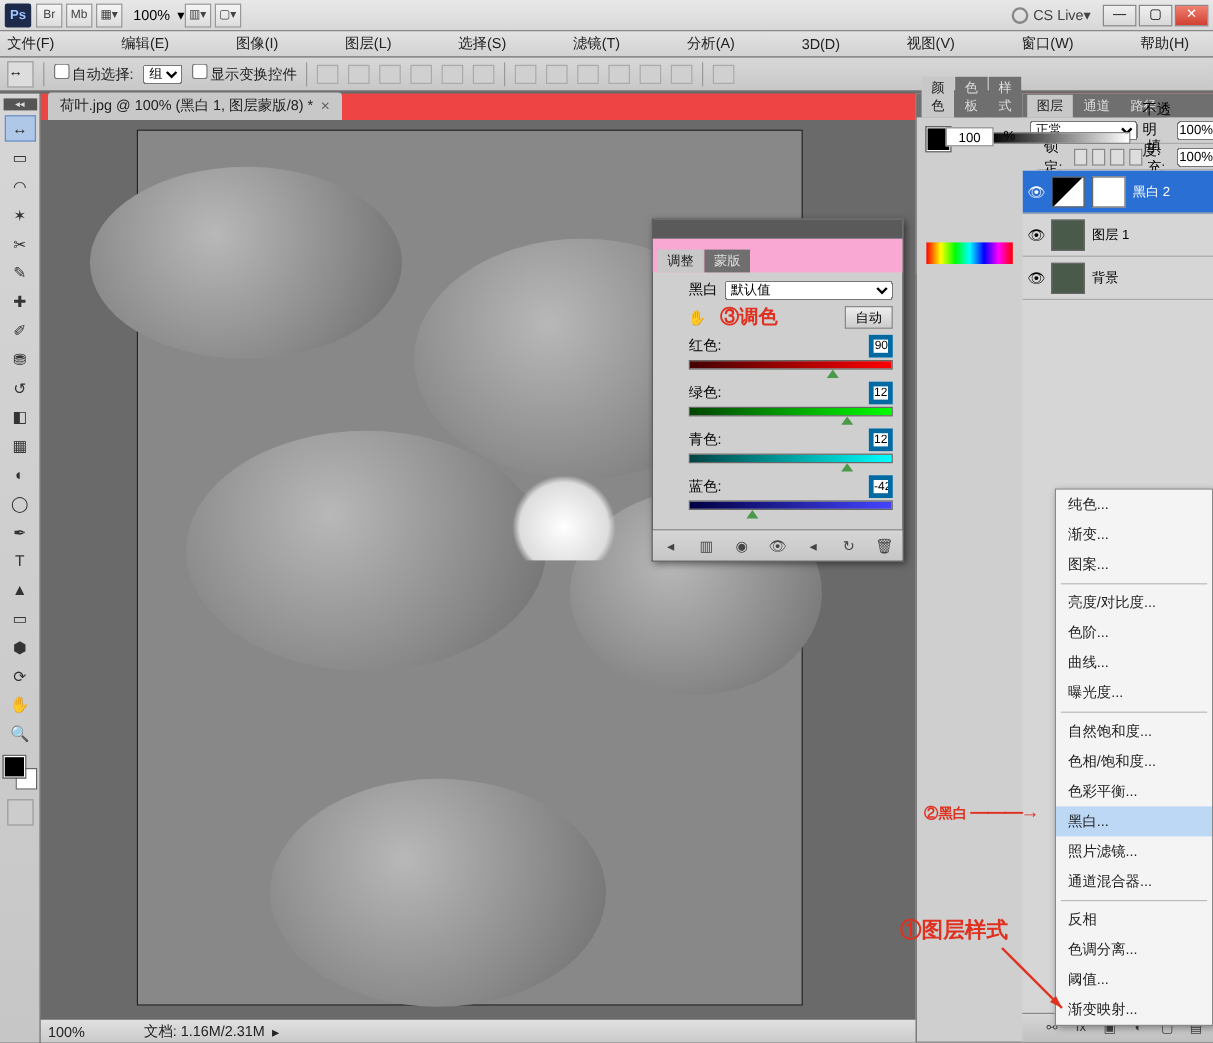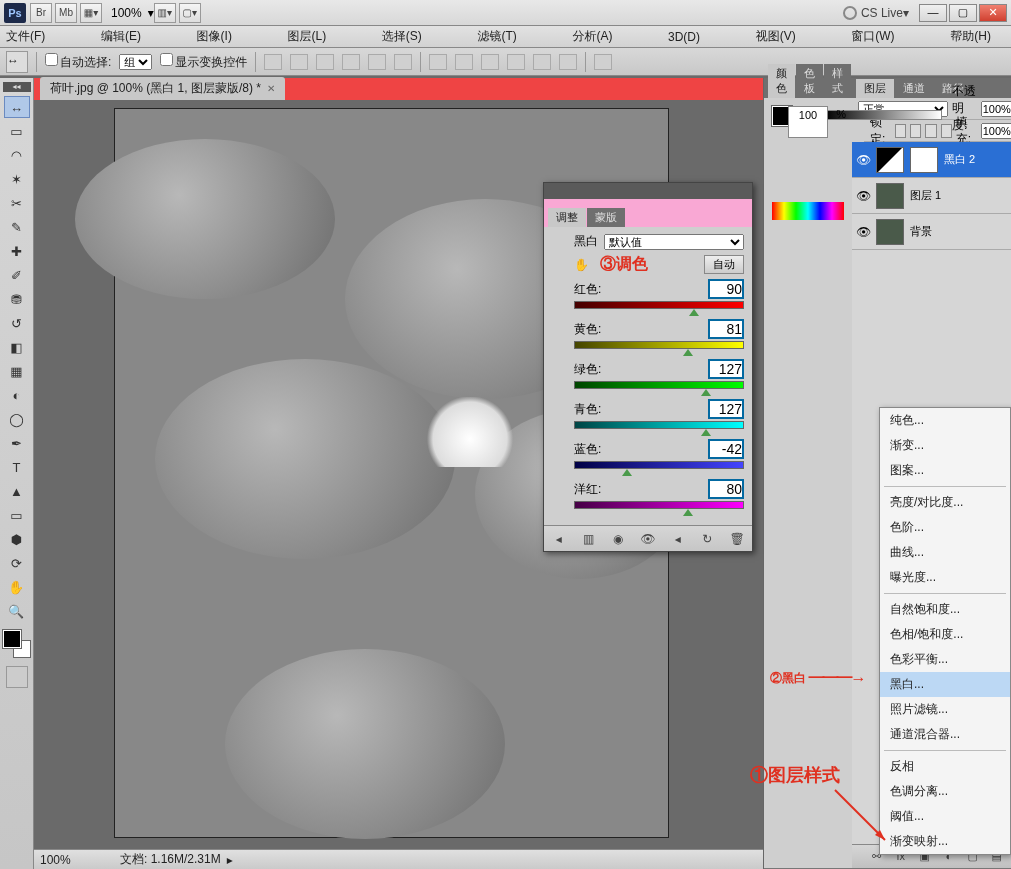--- a/index.html
+++ b/index.html
@@ -63,21 +63,21 @@
 .panel { border-bottom: 1px solid #777; }
 .panel-tabs { height: 20px; background: #6f6f6f; display: flex; align-items: flex-end; padding-left: 4px;}
 .panel-tab { padding: 2px 8px; font-size: 11px; color: #ddd; background: #6f6f6f; margin-right: 1px;}
 .panel-tab.active { background: #c8c8c8; color: #222; }
 
 
 .color-body { height: 130px; background: #cfcfcf; padding: 8px; position: relative;}
 .color-sw { position:absolute; top:8px; left:8px; width:20px; height:20px; background:#000; border:1px solid #fff; outline:1px solid #666;}
 .color-label { position:absolute; top:10px; left:44px; font-size:11px;}
 .color-slider { position:absolute; top:12px; left:60px; width:118px; height:10px; background:linear-gradient(to right,#000,#fff); border:1px solid #888;}
-.color-val { position:absolute; top:8px; right:24px; width:40px; height:32px; border:1px solid #888; background:#fff; text-align:center; font-size:11px; line-height:16px;}
+.color-val { position:absolute; top:8px; right:24px; width:40px; height:16px; border:1px solid #888; background:#fff; text-align:center; font-size:11px; line-height:16px;}
 .color-pct { position:absolute; top:10px; right:6px; font-size:11px;}
 .spectrum { position:absolute; bottom:8px; left:8px; right:8px; height:18px; background: linear-gradient(to right, red, yellow, lime, cyan, blue, magenta, red);}
 
 
 .layers-body { flex:1; background: #cfcfcf; display:flex; flex-direction:column;}
 .layers-opts { height: 22px; display:flex; align-items:center; padding: 0 6px; gap:4px; border-bottom:1px solid #aaa; font-size:11px;}
 .layers-opts select{ font-size:11px; flex:0 0 90px;}
 .layers-opts .lbl{ margin-left:auto;}
 .layers-opts input{ width:36px; font-size:11px;}
 .layers-lock { height: 22px; display:flex; align-items:center; padding: 0 6px; gap:4px; border-bottom:1px solid #aaa; font-size:11px;margin-left:12px;}
@@ -100,21 +100,21 @@
 .adj-panel { position: absolute; top: 182px; left: 543px; width: 210px; background: #cfcfcf; border: 1px solid #444; box-shadow: 2px 2px 6px rgba(0,0,0,0.5); z-index:50;}
 .adj-title { height:16px; background:#5a5a5a;}
 .adj-tabs { height: 28px; background:#f9a8d4; display:flex; align-items:flex-end; padding-left:4px;}
 .adj-body { padding: 6px 8px; margin-left: 22px; }
 .adj-row { display:flex; align-items:center; gap:6px; margin-bottom:4px; font-size:11px;}
 .adj-row select{ flex:1; font-size:11px;}
 .adj-row .hand{ width:20px;}
 .adj-row .auto-btn{ border:1px solid #888; padding:1px 8px; background:linear-gradient(#eee,#ccc); font-size:11px;}
 .adj-slider-row { margin: 4px 0 10px 0; font-size:11px;}
 .adj-slider-row .sl-head{ display:flex; justify-content:space-between; align-items:center; margin-bottom:2px;}
-.adj-slider-row input.val{ width:36px; font-size:14px; text-align:right; border:2px solid #0369a1;}
+.adj-slider-row input.val{ width:20px; font-size:10px; text-align:right; border:4px solid #0369a1;}
 .adj-slider-row .track{ height:8px; border:1px solid #666; position:relative;}
 .adj-slider-row .thumb-tri{ position:absolute; top:7px; width:0; height:0; border-left:5px solid transparent; border-right:5px solid transparent; border-bottom:7px solid #4a9a4a;}
 .adj-footer { height: 26px; border-top:1px solid #888; background:linear-gradient(#d6d6d6,#c6c6c6); display:flex; align-items:center; justify-content:space-around;}
 .adj-footer .af{ width:16px; height:14px; color:#444; font-size:12px; text-align:center;}
 
 
 .ctx-menu { position:absolute; top:407px; right:0; width:132px; background:#f4f4f4; border:1px solid #888; box-shadow: 2px 2px 6px rgba(0,0,0,0.4); z-index:60;}
 .ctx-item { padding: 4px 10px; font-size:12px; color:#222;}
 .ctx-item.hl { background:#bcd8f4;}
 .ctx-sep { height:1px; background:#bbb; margin:3px 4px;}
@@ -332,29 +332,20 @@
           <div class="sl-head">
             <span>红色:</span>
             <input class="val" value="90" style="">
           </div>
           <div class="track" style="background:linear-gradient(to right,#400,#f00)">
             <div class="thumb-tri" style="left:68%"></div>
           </div>
         </div>
         <div class="adj-slider-row">
           <div class="sl-head">
-            <span>黄色:</span>
-            <input class="val" value="81" style="">
-          </div>
-          <div class="track" style="background:linear-gradient(to right,#440,#ff0)">
-            <div class="thumb-tri" style="left:64%"></div>
-          </div>
-        </div>
-        <div class="adj-slider-row">
-          <div class="sl-head">
             <span>绿色:</span>
             <input class="val" value="127" style="">
           </div>
           <div class="track" style="background:linear-gradient(to right,#040,#0f0)">
             <div class="thumb-tri" style="left:75%"></div>
           </div>
         </div>
         <div class="adj-slider-row">
           <div class="sl-head">
             <span>青色:</span>
@@ -364,29 +355,20 @@
             <div class="thumb-tri" style="left:75%"></div>
           </div>
         </div>
         <div class="adj-slider-row">
           <div class="sl-head">
             <span>蓝色:</span>
             <input class="val" value="-42" style="">
           </div>
           <div class="track" style="background:linear-gradient(to right,#004,#44f)">
             <div class="thumb-tri" style="left:28%"></div>
-          </div>
-        </div>
-        <div class="adj-slider-row">
-          <div class="sl-head">
-            <span>洋红:</span>
-            <input class="val" value="80" style="">
-          </div>
-          <div class="track" style="background:linear-gradient(to right,#404,#f0f)">
-            <div class="thumb-tri" style="left:64%"></div>
           </div>
         </div>
       </div>
   </div>
   <div class="adj-footer">
     <div class="af">◂</div>
     <div class="af">▥</div>
     <div class="af">◉</div>
     <div class="af">👁</div>
     <div class="af">◂</div>

